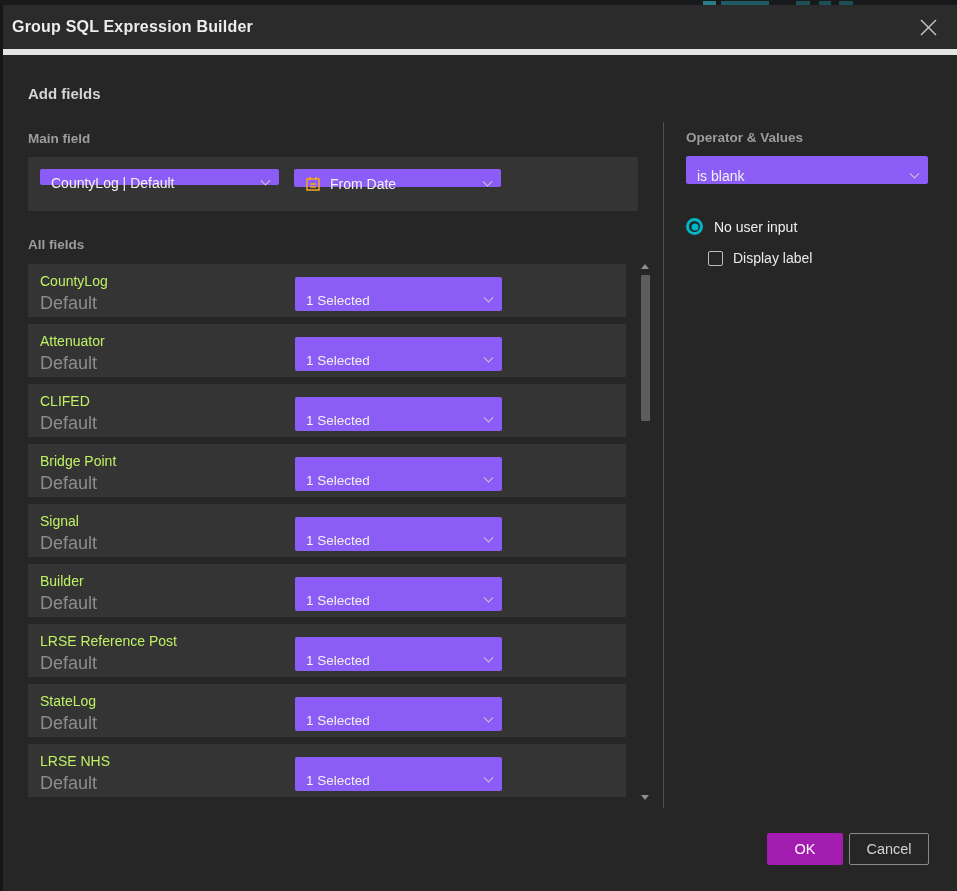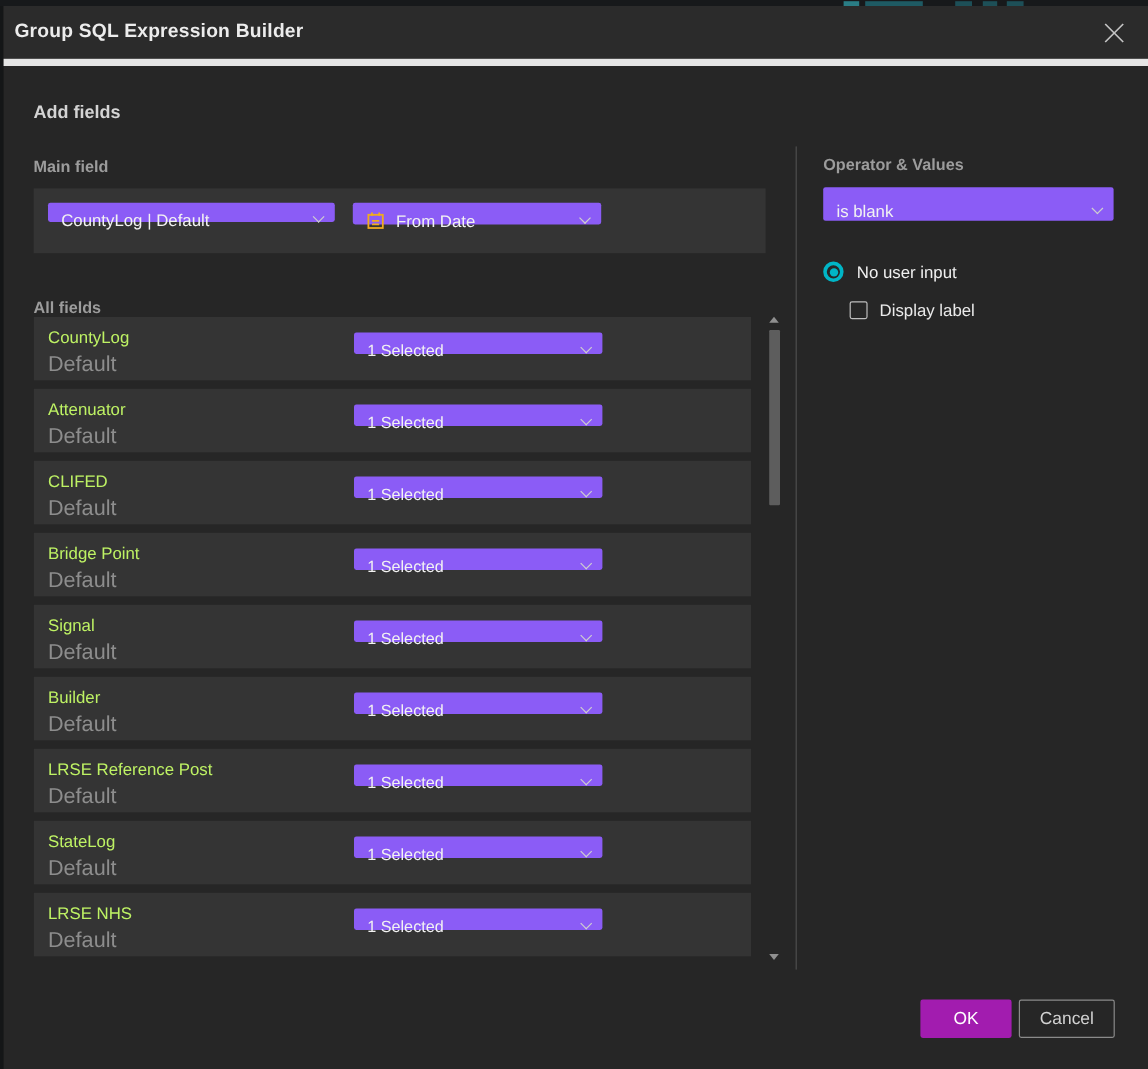--- a/index.html
+++ b/index.html
@@ -48,21 +48,21 @@
   .select .cal { margin-right:9px; display:flex; align-items:center; }
 
   
   .main-panel { position:absolute; left:25px; top:152px; width:610px; height:54px; background:#343434; }
 
   
   .fields-list { position:absolute; left:25px; top:259px; width:598px; height:537px; overflow:hidden; }
   .field-row { position:relative; width:100%; height:53px; margin-bottom:7px; background:#343434; }
   .field-row .fname { position:absolute; left:12px; top:9px; font-size:14px; color:#bef264; }
   .field-row .fsub  { position:absolute; left:12px; top:29px; font-size:18px; color:#8d8d8d; }
-  .field-row .select { left:267px; top:13px; width:207px; height:18px; font-size:13.5px; }
+  .field-row .select { left:267px; top:13px; width:207px; height:34px; font-size:13.5px; }
 
   
   .scrollbar { position:absolute; left:634px; top:259px; width:16px; height:541px; }
   .scroll-thumb { position:absolute; left:4px; top:11px; width:9px; height:146px; background:#5d5d5d; border-radius:1px; }
   .arrow-up, .arrow-down { position:absolute; left:4px; width:0; height:0; border-left:4.5px solid transparent; border-right:4.5px solid transparent; }
   .arrow-up   { top:0;  border-bottom:5px solid #8f8f8f; }
   .arrow-down { bottom:5px; border-top:5px solid #8f8f8f; }
 
   .v-divider { position:absolute; left:660px; top:117px; width:1px; height:686px; background:#4e4e4e; }
 
@@ -131,21 +131,21 @@
             <line x1="5" y1="8" x2="11" y2="8"></line>
             <line x1="5" y1="11" x2="11" y2="11"></line>
           </g>
         </svg>
       </span>
       <span>From Date</span>
       <span class="chev"></span>
     </div>
   </div>
 
-  <div class="sub-label" style="left:25px; top:244px;">All fields</div>
+  <div class="sub-label" style="left:25px; top:232px;">All fields</div>
   <div class="fields-list">
       <div class="field-row">
       <span class="fname">CountyLog</span>
       <span class="fsub">Default</span>
       <div class="select">
         <span>1 Selected</span>
         <span class="chev"></span>
       </div>
     </div>
       <div class="field-row">

